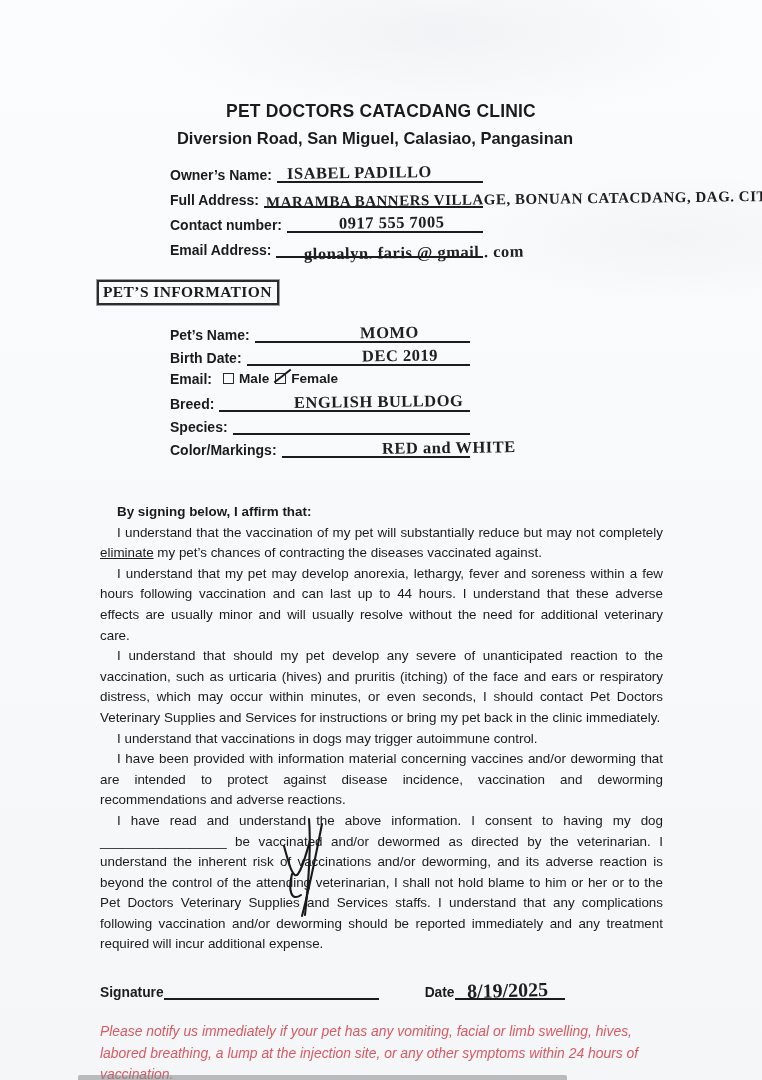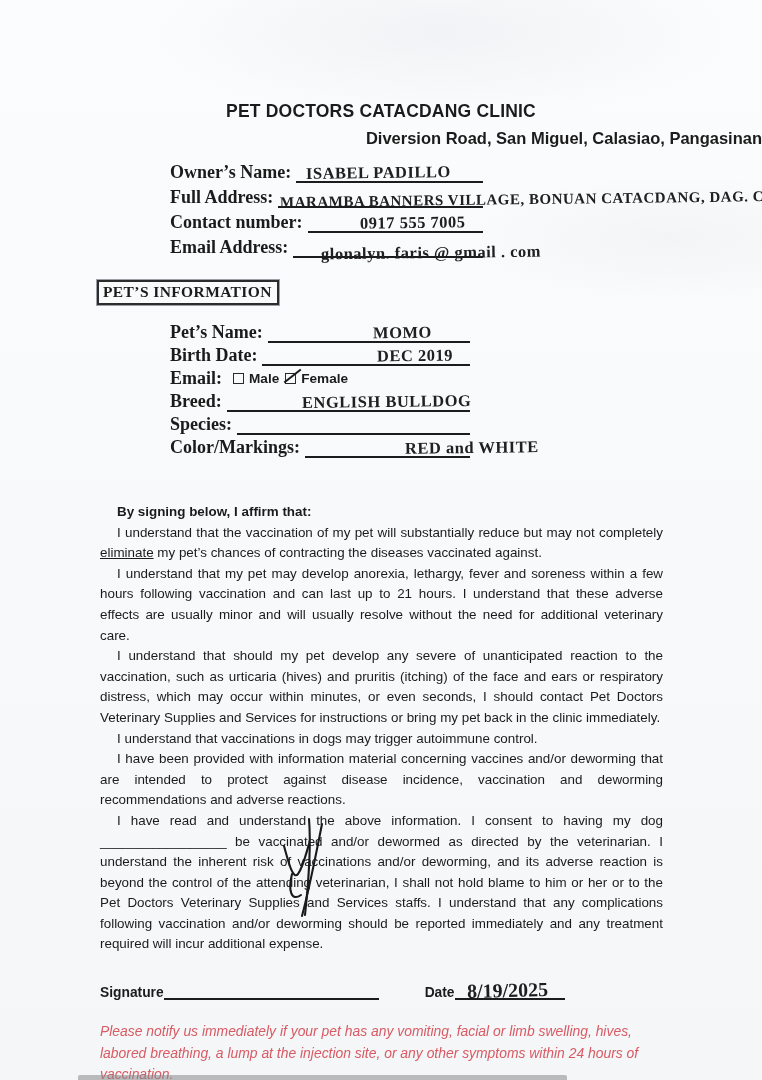--- a/index.html
+++ b/index.html
@@ -14,39 +14,39 @@
       linear-gradient(180deg,#fbfcfd 0%,#f8f9fa 55%,#f5f6f7 100%);
     overflow:hidden;
     font-family:"Liberation Sans", sans-serif;
     color:#1b1b1b;
   }
   .title {
     margin:0; padding-top:101px;
     text-align:center; font-size:17.5px; font-weight:bold; letter-spacing:0.2px;
   }
   .subtitle {
-    margin:7px 0 0 0;
-    text-align:right; font-size:16.5px; font-weight:bold;
+    margin:7px 12px 0 0;
+    text-align:center; font-size:16.5px; font-weight:bold;
   }
   .section-head-wrap { margin:33px 0 0 97px; }
   .section-head-wrap.pet { margin-top:22px; }
   .section-head {
     display:inline-block;
     border:2px solid #2c2c2c;
     outline:1px solid #9aa0a6;
     padding:1px 5px 2px 4px;
     font-family:"Liberation Serif", serif;
     font-weight:bold; font-size:15.5px; letter-spacing:0.4px;
   }
   .fields { margin-left:170px; }
   .fields.owner { margin-top:13px; width:313px; }
   .fields.pet   { margin-top:17px; width:300px; }
   .field-row { display:flex; align-items:flex-end; height:22px; margin-bottom:3px; }
   .fields.pet .field-row { height:21px; margin-bottom:2px; }
-  .flabel { font-weight:bold; font-size:18px; white-space:nowrap; padding-right:5px;font-family:Liberation Serif, serif; }
+  .flabel { font-weight:bold; font-size:14px; white-space:nowrap; padding-right:5px; }
   .fline { flex:1; border-bottom:2px solid #1c1c1c; position:relative; align-self:stretch; }
   .hw {
     position:absolute; bottom:-2px; white-space:nowrap;
     font-family:cursive;
     font-size:16.5px; font-weight:600; color:#202022;
     transform:rotate(-0.7deg); letter-spacing:0.5px;
   }
   .hw-owner-name    { left:10px; }
   .hw-address       { left:2px; font-size:15px; }
   .hw-contact       { left:52px; }
@@ -174,21 +174,21 @@
       <span class="flabel">Color/Markings:</span>
       <span class="fline">
         <span class="hw hw-color">RED and WHITE</span>
       </span>
     </div>
   </div>
 
   <div class="affirm">
     <p class="ahead">By signing below, I affirm that:</p>
     <p><span>I understand that the vaccination of my pet will substantially reduce but may not completely </span><span class="uline">eliminate</span><span> my pet’s chances of contracting the diseases vaccinated against.</span></p>
-    <p>I understand that my pet may develop anorexia, lethargy, fever and soreness within a few hours following vaccination and can last up to 21 hours. I understand that these adverse effects are usually minor and will usually resolve without the need for additional veterinary care.</p>
+    <p>I understand that my pet may develop anorexia, lethargy, fever and soreness within a few hours following vaccination and can last up to 44 hours. I understand that these adverse effects are usually minor and will usually resolve without the need for additional veterinary care.</p>
     <p>I understand that should my pet develop any severe of unanticipated reaction to the vaccination, such as urticaria (hives) and pruritis (itching) of the face and ears or respiratory distress, which may occur within minutes, or even seconds, I should contact Pet Doctors Veterinary Supplies and Services for instructions or bring my pet back in the clinic immediately.</p>
     <p>I understand that vaccinations in dogs may trigger autoimmune control.</p>
     <p>I have been provided with information material concerning vaccines and/or deworming that are intended to protect against disease incidence, vaccination and deworming recommendations and adverse reactions.</p>
     <p>I have read and understand the above information. I consent to having my dog _________________ be vaccinated and/or dewormed as directed by the veterinarian. I understand the inherent risk of vaccinations and/or deworming, and its adverse reaction is beyond the control of the attending veterinarian, I shall not hold blame to him or her or to the Pet Doctors Veterinary Supplies and Services staffs. I understand that any complications following vaccination and/or deworming should be reported immediately and any treatment required will incur additional expense.</p>
   </div>
 
   <div class="sig-row">
     <span class="sig-label">Signature</span>
     <span class="sig-line"></span>
     <span class="date-label">Date</span>

